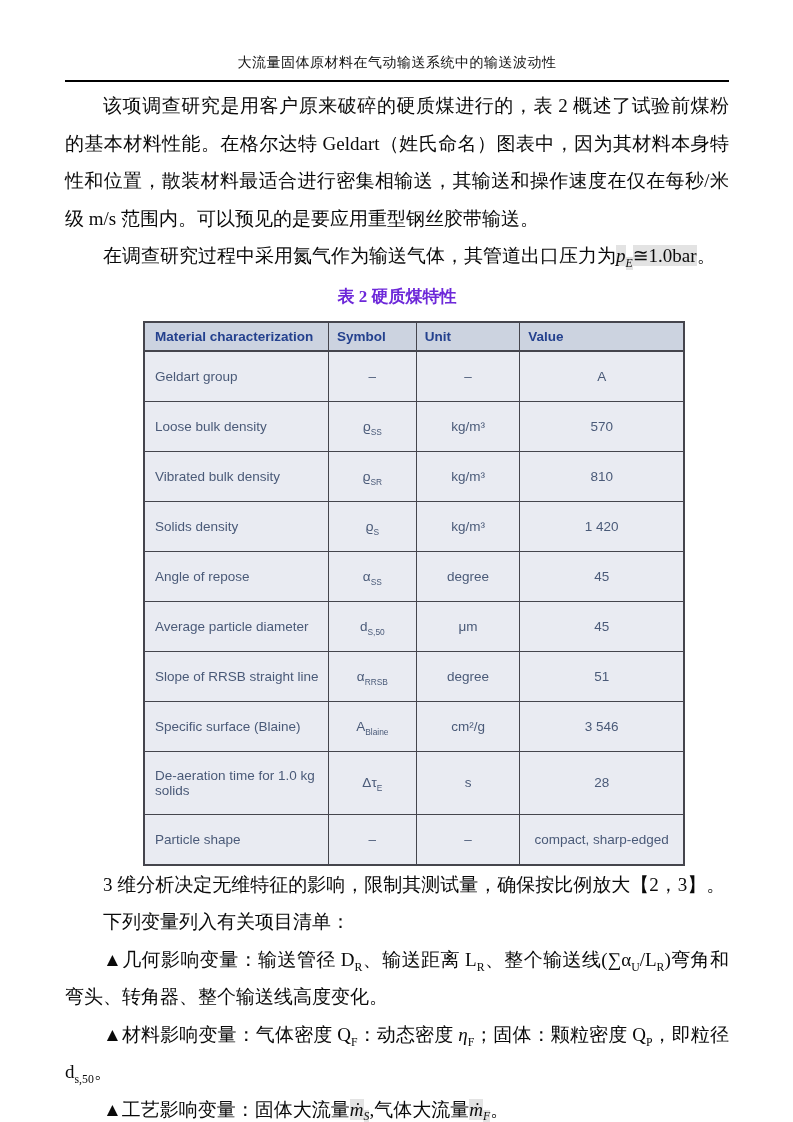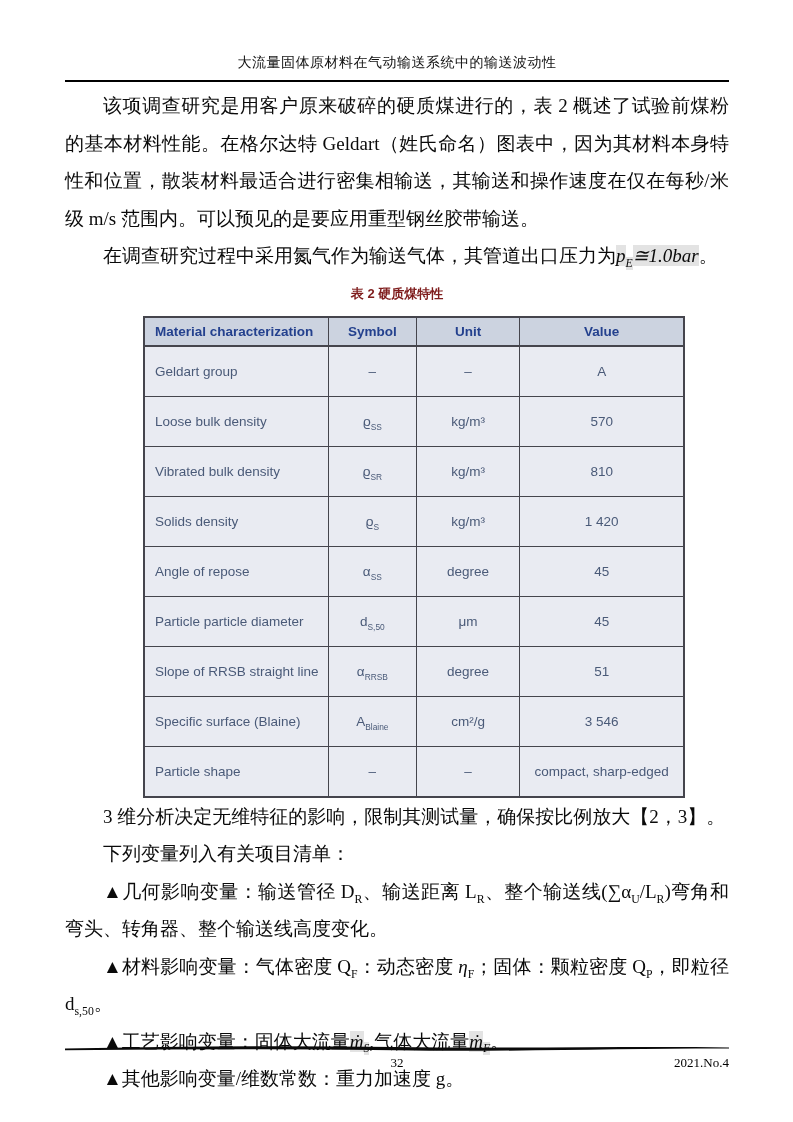--- a/index.html
+++ b/index.html
@@ -29,47 +29,47 @@
   }
   .para{
     margin:0;
     font-size:19px;
     line-height:37.5px;
     text-align:justify;
     text-indent:2em;
     color:#0a0a0a;
   }
   .para.first{margin-top:5px;}
-  .eq-shade{background:#e3e3e3;font-style:italic;}
+  .eq-shade{background:#e3e3e3;}
   sub{font-size:0.62em;line-height:0;}
   .table-caption{
     margin-top:10px;
     text-align:center;
-    font-family:Liberation Sans, sans-serif;
+    font-family:Liberation Serif, serif;
     font-weight:bold;
-    font-size:13px;
-    color:#7f1d1d;
+    font-size:17px;
+    color:#6d28d9;
   }
   table.mat{
     margin-top:13px;
     margin-left:78px;
     width:542px;
     border-collapse:collapse;
     font-family:"Liberation Sans",sans-serif;
     font-size:13.5px;
     border:2px solid var(--tb-border,#45454d);
   }
   table.mat th{
     background:var(--th-bg,#ccd3e0);
     color:var(--th-text,#24418e);
     font-weight:bold;
     border:1px solid var(--tb-border,#45454d);
     border-bottom:2px solid var(--tb-border,#45454d);
     padding:6px 8px;
-    text-align:center;
+    text-align:left;
   }
   table.mat th.c-label{text-align:left;padding-left:10px;}
   table.mat td{
     background:var(--row-bg,#e9ebf2);
     color:var(--td-text,#4a5a78);
     border:1px solid var(--tb-border,#45454d);
     padding:16px 8px;
     text-align:center;
     height:17px;
   }
@@ -150,58 +150,55 @@
             <td>kg/m³</td>
             <td>1 420</td>
           </tr>
           <tr>
             <td class="c-label">Angle of repose</td>
             <td><span>α</span><sub>SS</sub></td>
             <td>degree</td>
             <td>45</td>
           </tr>
           <tr>
-            <td class="c-label">Particle particle diameter</td>
+            <td class="c-label">Average particle diameter</td>
             <td><span>d</span><sub>S,50</sub></td>
             <td>μm</td>
             <td>45</td>
           </tr>
           <tr>
             <td class="c-label">Slope of RRSB straight line</td>
             <td><span>α</span><sub>RRSB</sub></td>
             <td>degree</td>
             <td>51</td>
           </tr>
           <tr>
             <td class="c-label">Specific surface (Blaine)</td>
             <td><span>A</span><sub>Blaine</sub></td>
             <td>cm²/g</td>
             <td>3 546</td>
+          </tr>
+          <tr>
+            <td class="c-label">De-aeration time for 1.0 kg solids</td>
+            <td><span>Δτ</span><sub>E</sub></td>
+            <td>s</td>
+            <td>28</td>
           </tr>
           <tr>
             <td class="c-label">Particle shape</td>
             <td><span>–</span></td>
             <td>–</td>
             <td>compact, sharp-edged</td>
           </tr>
         </tbody>
     </table>
 
 
     <p class="para"><span>3 维分析决定无维特征的影响，限制其测试量，确保按比例放大【2，3】。</span></p>
     <p class="para"><span>下列变量列入有关项目清单：</span></p>
 
     <p class="para"><span>▲几何影响变量：输送管径 D</span><sub>R</sub><span>、输送距离 L</span><sub>R</sub><span>、整个输送线(∑α</span><sub>U</sub><span>/L</span><sub>R</sub><span>)弯角和弯头、转角器、整个输送线高度变化。</span></p>
     <p class="para"><span>▲材料影响变量：气体密度 Q</span><sub>F</sub><span>：动态密度 </span><span style="font-style: italic;">η</span><sub>F</sub><span>；固体：颗粒密度 Q</span><sub>P</sub><span>，即粒径 d</span><sub>s,50</sub><span>。</span></p>
     <p class="para"><span>▲工艺影响变量：固体大流量</span><span class="eq-shade" style="font-style: italic;">ṁ</span><sub class="eq-shade" style="font-style: italic;">S</sub><span>,气体大流量</span><span class="eq-shade" style="font-style: italic;">ṁ</span><sub class="eq-shade" style="font-style: italic;">F</sub><span>。</span></p>
     <p class="para"><span>▲其他影响变量/维数常数：重力加速度 g。</span></p>
   </div>
 
-  <div class="footer">
-    <svg class="footer-rule" width="664" height="9" viewBox="0 0 664 9">
-      <path d="M0,4.6 C 110,2.2 220,1.4 330,3.0 C 440,4.8 560,2.0 664,3.4 L664,4.6 C 560,4.4 440,8.2 330,6.2 C 220,4.4 110,5.2 0,6.2 Z" fill="#0a0a0a"></path>
-    </svg>
-    <div class="footer-row">
-      <span>32</span>
-      <span class="footer-issue">2021.No.4</span>
-    </div>
-  </div>
 </div>
 
 </body></html>

